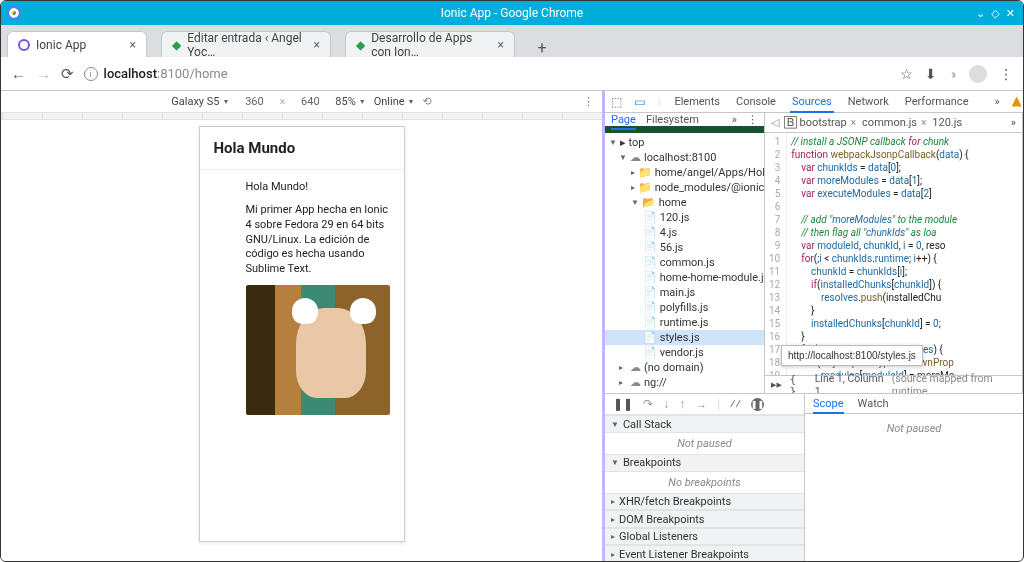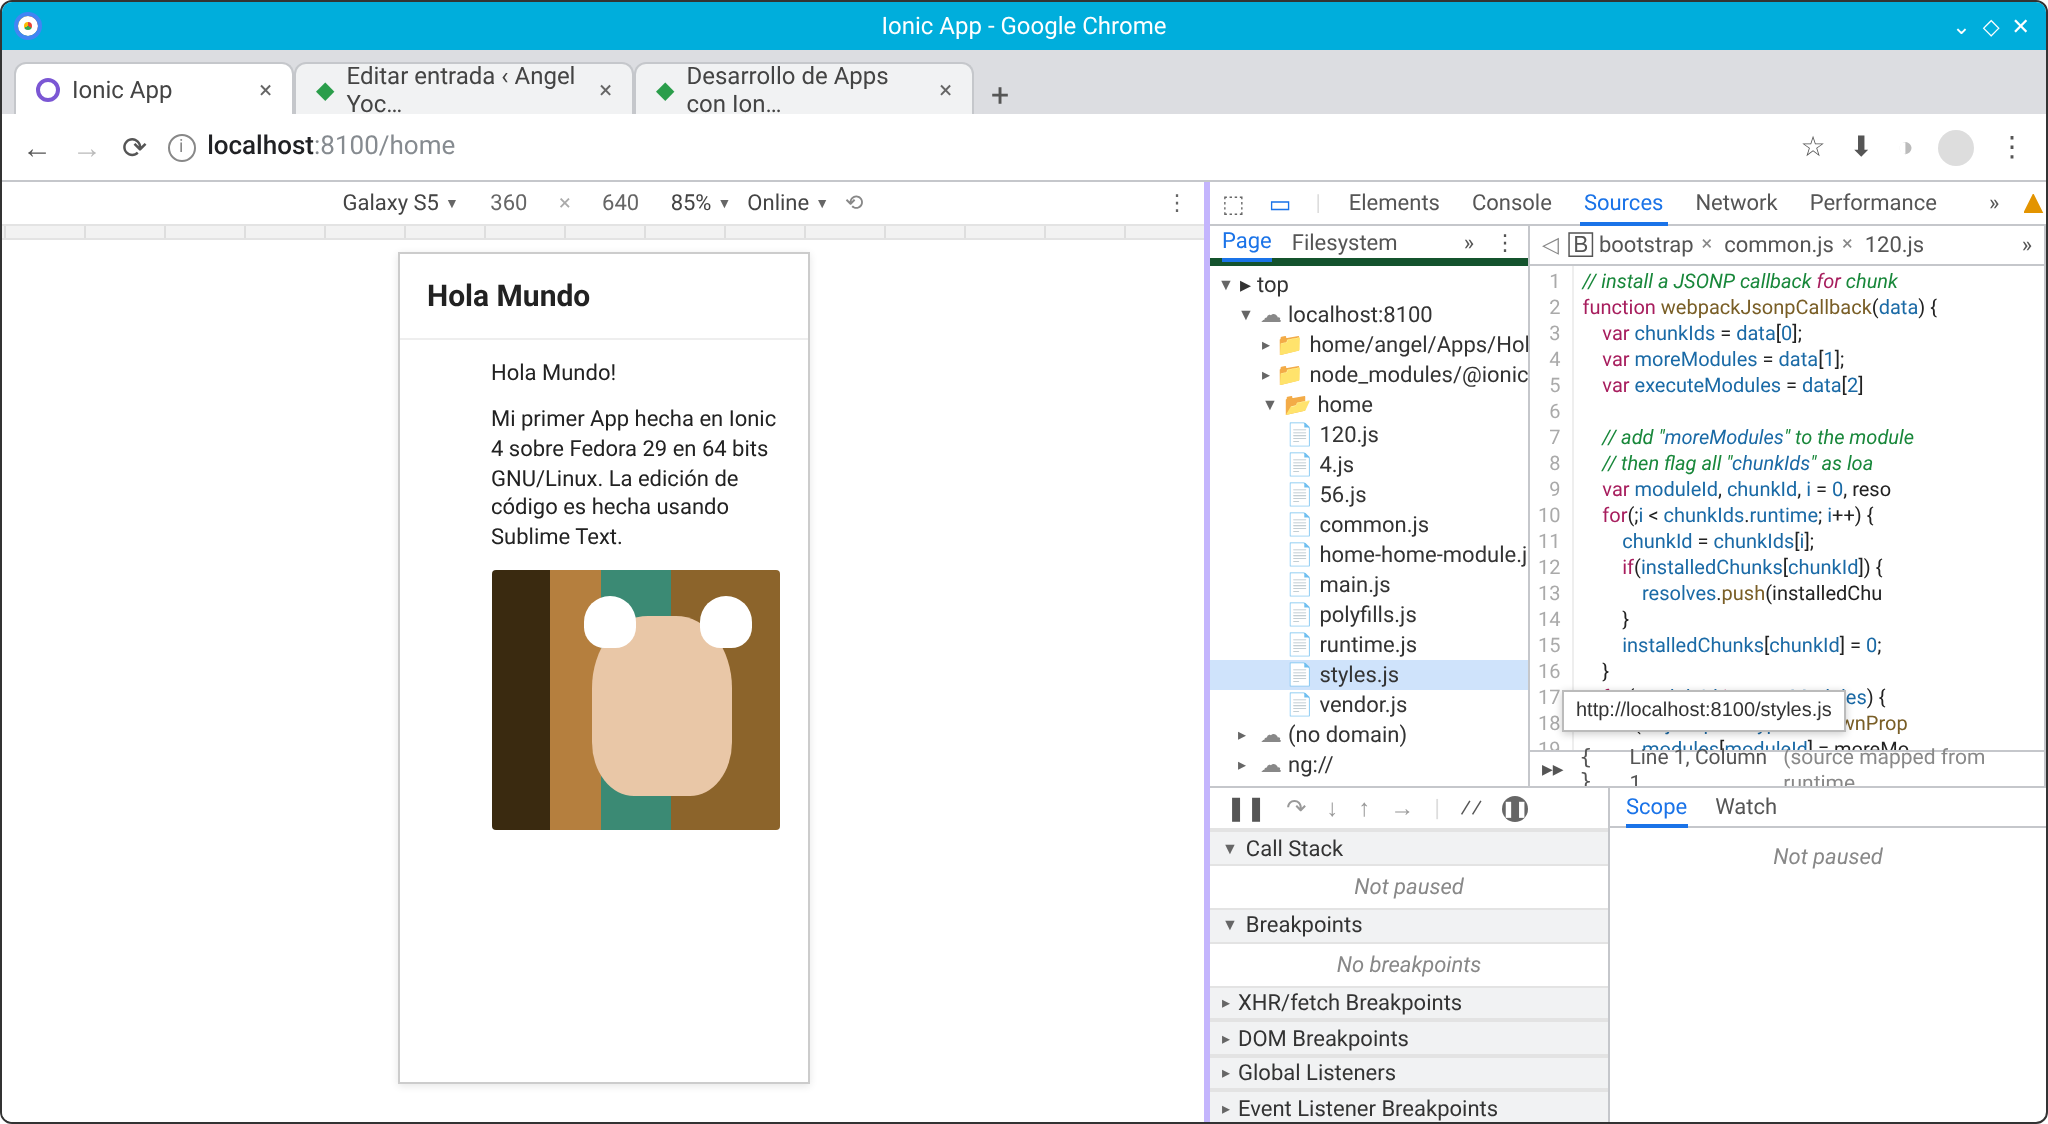--- a/index.html
+++ b/index.html
@@ -5,21 +5,21 @@
 * { margin: 0; padding: 0; box-sizing: border-box; font-family: -apple-system, BlinkMacSystemFont, "Segoe UI", Roboto, Arial, sans-serif; }
 body { background: #fff; width: 1024px; height: 562px; overflow: hidden; border: 1px solid #333; border-radius: 6px; }
 
 
 .titlebar { height: 24px; background: #00aedc; display: flex; align-items: center; justify-content: center; position: relative; color: #fff; font-size: 12px; }
 .titlebar .wincontrols { position: absolute; right: 8px; display: flex; gap: 6px; }
 .titlebar .wincontrols span { font-size: 11px; cursor: default; }
 .titlebar .chrome-icon { position:absolute; left:6px; width:14px; height:14px; border-radius:50%; background: conic-gradient(#ea4335 0 120deg,#34a853 120deg 240deg,#fbbc05 240deg 360deg); border:2px solid #4285f4; box-shadow: inset 0 0 0 3px #fff; }
 
 
-.tabstrip { height: 32px; background: #dcdde1; display:flex; align-items:flex-end; padding: 0 6px; gap:0; }
+.tabstrip { height: 32px; background: #dcdde1; display:flex; align-items:flex-end; padding: 0 6px; gap:14px; }
 .tab { height: 26px; background:#f1f2f3; border-radius:6px 6px 0 0; display:flex; align-items:center; padding:0 10px; gap:6px; font-size:12px; color:#444; min-width: 140px; max-width: 170px; border:1px solid #c5c7cb; border-bottom:none; }
 .tab.active { background:#fff; }
 .tab .favicon { width:12px;height:12px;border-radius:50%; border:2px solid #7b57d4; display:inline-block;}
 .tab .close { margin-left:auto; color:#666; font-size:12px;}
 .newtab { width:26px; text-align:center; color:#555; font-size:16px; cursor:pointer;}
 
 
 .addrbar { height: 34px; display:flex; align-items:center; padding:0 10px; gap:10px; border-bottom:1px solid #c5c7cb; background:#fff; }
 .addrbar .nav { color:#555; font-size:15px; }
 .addrbar .nav.disabled{color:#bbb;}
@@ -62,21 +62,21 @@
 .dt-tabs .ic{ font-size:12px; color:#666;}
 .dt-tabs .tab-item{ cursor:pointer; padding:0 2px;}
 .dt-tabs .tab-item.active{ color:#1a73e8; border-bottom:2px solid #1a73e8; padding-bottom:3px; margin-bottom:-4px;}
 .dt-tabs .spacer{ flex:1;}
 .dt-tabs .warn{ color:#e39400; display:flex; align-items:center; gap:2px;}
 .dt-tabs .warn .wic{ width:10px;height:10px; background:#e39400; clip-path:polygon(50% 0,100% 100%,0 100%);}
 
 
 .sources{ flex:1; display:flex; overflow:hidden;}
 .left-pane{ width:160px; border-right:1px solid #c5c7cb; display:flex; flex-direction:column; font-size:11px; overflow:hidden;}
-.lp-tabs{ height:20px; display:flex; align-items:center; border-bottom:4px solid #14532d; padding:0 6px; gap:10px;}
+.lp-tabs{ height:20px; display:flex; align-items:center; border-bottom:7px solid #14532d; padding:0 6px; gap:10px;}
 .lp-tabs .lpt{ color:#555;}
 .lp-tabs .lpt.active{ color:#1a73e8; border-bottom:2px solid #1a73e8; padding-bottom:2px; margin-bottom:-3px;}
 .tree{ overflow-y:auto; overflow-x:hidden; flex:1; padding:2px 0;}
 .tree .node{ display:flex; align-items:center; gap:3px; padding:1px 4px; white-space:nowrap; color:#333;}
 .tree .node .arr{ font-size:8px; color:#666; width:8px;}
 .tree .node .fold{ color:#d9a23a;}
 .tree .node .foldc{ color:#a77227;}
 .tree .node .cloud{ color:#888;}
 .tree .node.sel{ background:#cfe3fb;}
 .tree .d1{ padding-left:14px;} .tree .d2{ padding-left:26px;} .tree .d3{ padding-left:38px;}

